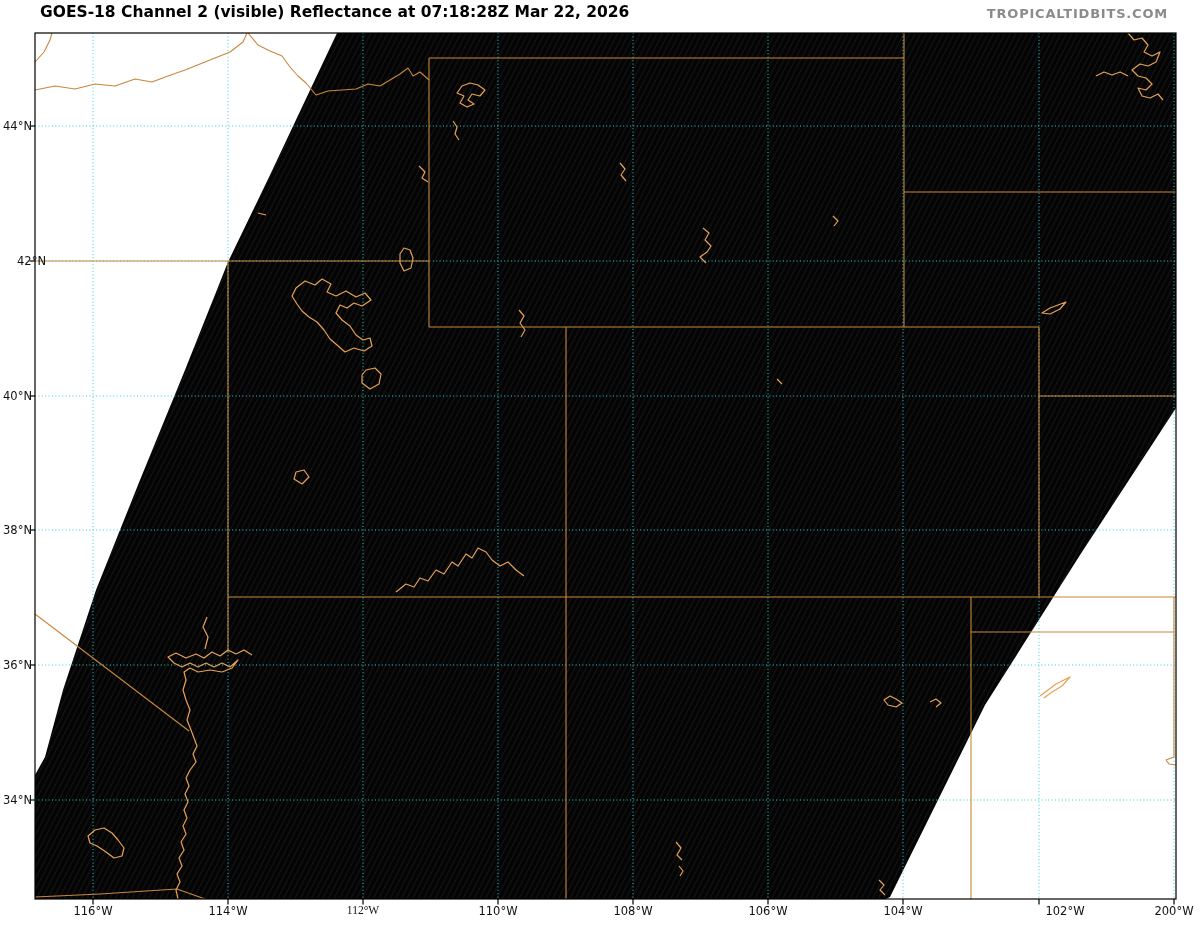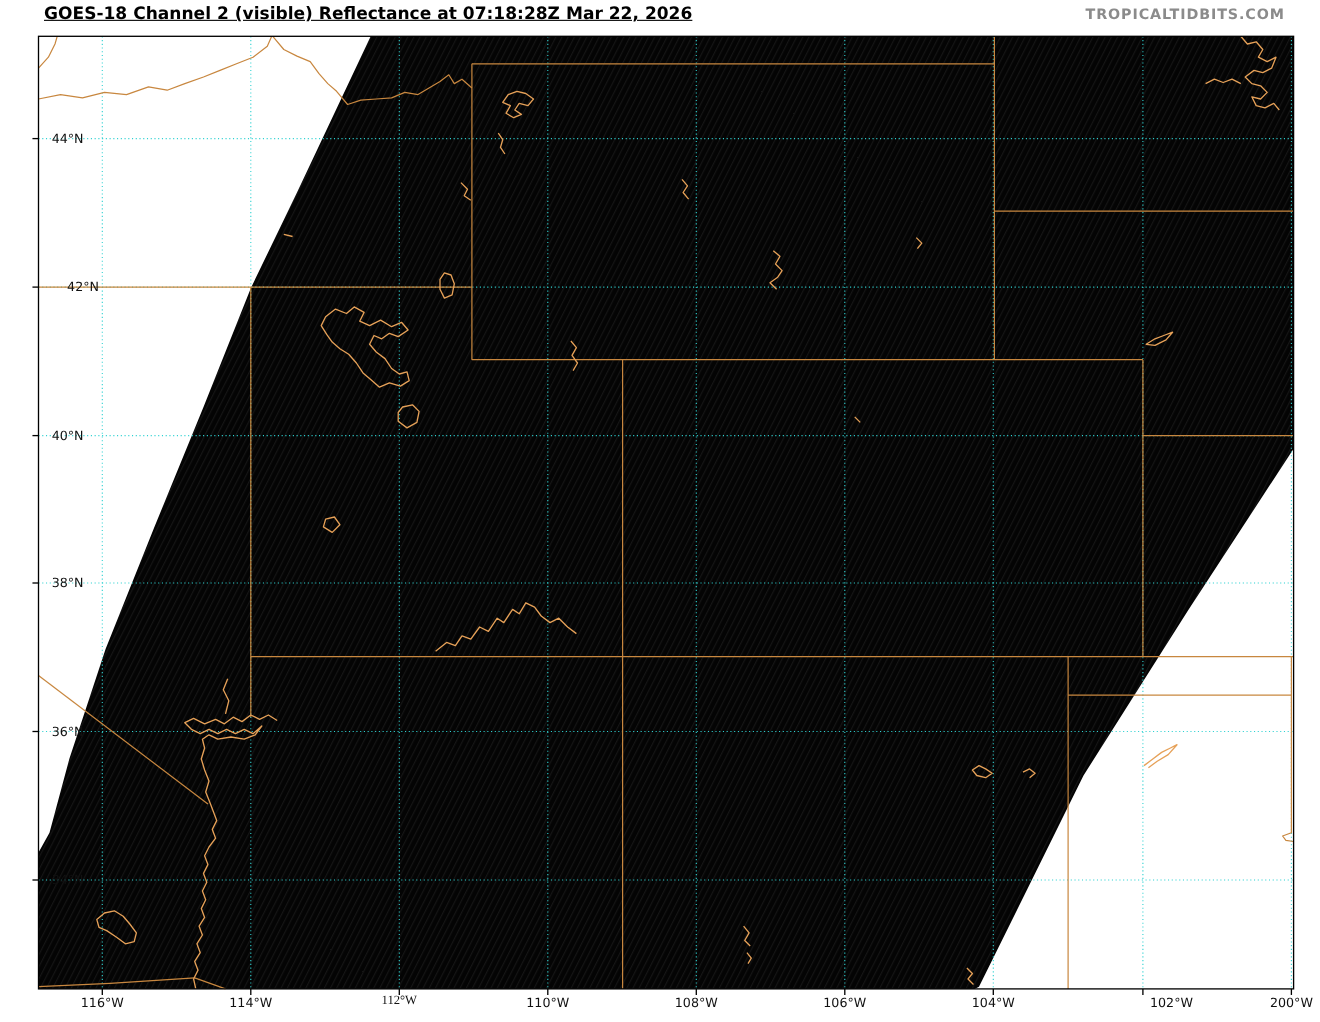--- a/index.html
+++ b/index.html
@@ -2,27 +2,27 @@
 <html><head>
 <meta charset="utf-8">
 <style>
   html,body{margin:0;padding:0;background:#fff;}
   #stage{position:relative;width:1200px;height:929px;background:#ffffff;overflow:hidden;
          font-family:"DejaVu Sans","Liberation Sans",sans-serif;}
   #chart-title{position:absolute;left:40px;top:3px;font-size:15.5px;font-weight:bold;color:#000;white-space:nowrap;}
   #watermark{position:absolute;right:32px;top:6px;font-size:13px;font-weight:bold;color:#8b8b8b;letter-spacing:0.8px;white-space:nowrap;}
   svg{position:absolute;left:0;top:0;}
   .xlab{position:absolute;top:904px;transform:translateX(-50%);font-size:11.5px;color:#111;white-space:nowrap;}
-  .ylab{position:absolute;width:32px;text-align:right;font-size:11.5px;color:#111;transform:translateY(-50%);white-space:nowrap;padding-left:44px;}
+  .ylab{position:absolute;width:32px;text-align:right;font-size:11.5px;color:#111;transform:translateY(-50%);white-space:nowrap;}
 </style>
 </head>
 <body>
 
 <div id="stage">
-  <div id="chart-title" style="color: rgb(0, 0, 0); text-decoration: underline;">GOES-18 Channel 2 (visible) Reflectance at 07:18:28Z Mar 22, 2026</div>
+  <div id="chart-title" style="color: rgb(0, 0, 0);">GOES-18 Channel 2 (visible) Reflectance at 07:18:28Z Mar 22, 2026</div>
   <div id="watermark" style="color: rgb(139, 139, 139);">TROPICALTIDBITS.COM</div>
 
   <svg id="map-svg" width="1200" height="929" viewBox="0 0 1200 929">
     <defs>
       <pattern id="scan-texture" width="5" height="5" patternUnits="userSpaceOnUse" patternTransform="rotate(27)">
         <rect width="5" height="5" fill="#040404"></rect>
         <line x1="0.5" y1="0" x2="0.5" y2="5" stroke="#151515" stroke-width="1.1"></line>
       </pattern>
     </defs>
     <g id="layer-plotbg">

